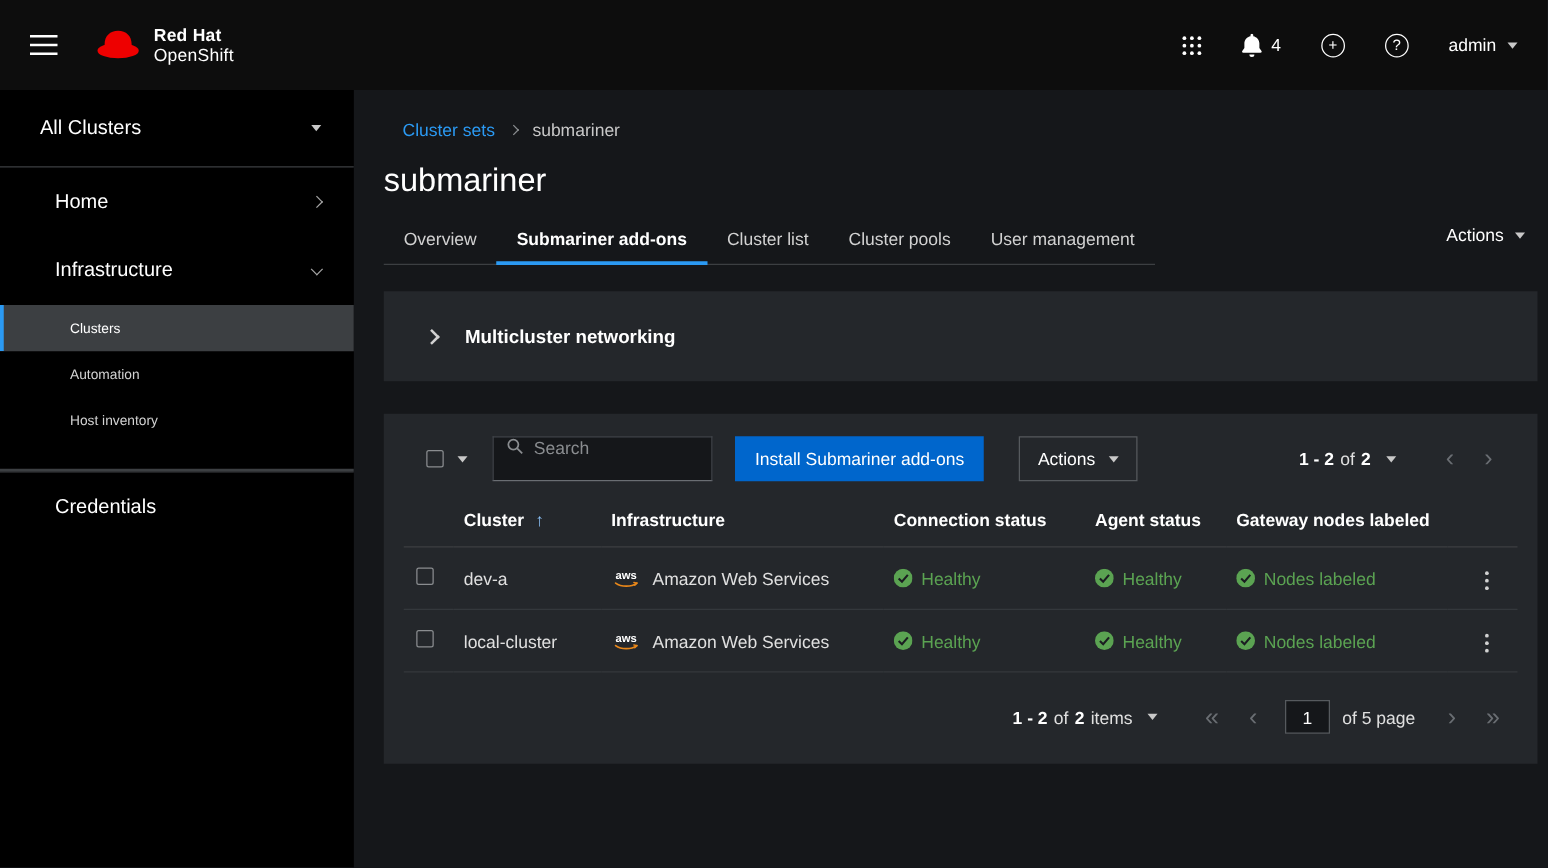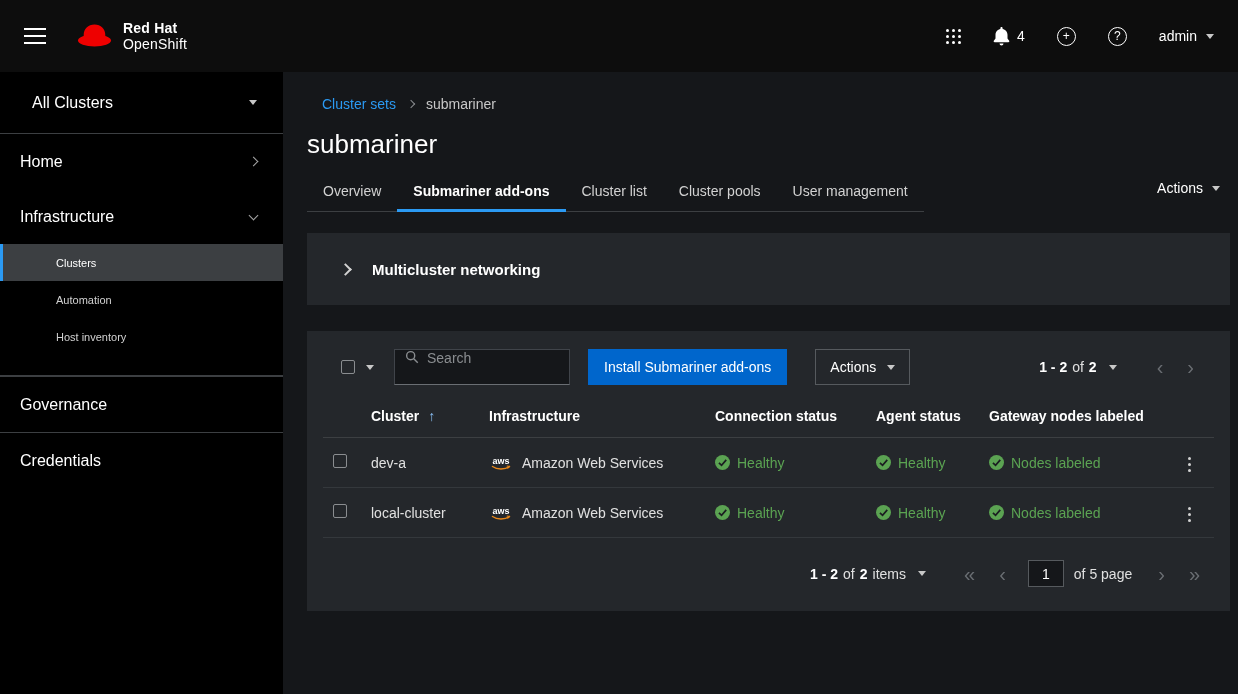--- a/index.html
+++ b/index.html
@@ -21,21 +21,21 @@
   .circle-icon { width:19px; height:19px; border:1.5px solid #fff; border-radius:50%; display:flex; align-items:center; justify-content:center; font-size:12px; color:#fff; }
   .badge-count { font-size:14px; color:#fff; }
   .user-menu { font-size:14px; display:flex; align-items:center; gap:9px; }
   .caret { display:inline-block; width:0; height:0; border-left:4px solid transparent; border-right:4px solid transparent; border-top:5px solid #c8c8c8; }
 
   .layout { display:flex; height:622px; }
 
   
   .sidebar { width:283px; background:#000000; flex-shrink:0; display:flex; flex-direction:column; box-shadow:inset -1px 0 0 rgba(0,0,0,.35); }
   .switcher { height:62px; display:flex; align-items:center; justify-content:space-between; padding:0 26px 0 32px; border-bottom:1px solid #3c3f42; font-size:16px; cursor:pointer; color:#fff; }
-  .nav-item { height:55px; display:flex; align-items:center; justify-content:space-between; padding:0 26px 0 20px; font-size:16px; color:#fff; cursor:pointer; }
+  .nav-item { height:55px; display:flex; align-items:center; justify-content:space-between; padding:0 26px 0 44px; font-size:16px; color:#fff; cursor:pointer; }
   .chev { display:inline-block; width:7px; height:7px; border-right:1.6px solid #a6a6a6; border-bottom:1.6px solid #a6a6a6; }
   .chev.right { transform:rotate(-45deg); }
   .chev.down { transform:rotate(45deg); margin-top:-3px; }
   .chev.big { width:9px; height:9px; border-width:2px; border-color:#d2d2d2; }
   .subnav-item { height:37px; display:flex; align-items:center; padding-left:56px; font-size:11px; color:#d2d2d2; cursor:pointer; }
   .subnav-item.active { background:#3c3f42; color:#fff; box-shadow:inset 3px 0 0 0 #2b9af3; }
   .nav-sep { border-top:1px solid #3c3f42; }
   .nav-sep.gap { margin-top:20px; }
 
   
@@ -164,23 +164,20 @@
       </div>
       <div class="subnav-item">
         <span>Automation</span>
       </div>
       <div class="subnav-item">
         <span>Host inventory</span>
       </div>
     </div>
     <div class="nav-sep gap"></div>
     <div class="nav-sep"></div>
-    <div class="nav-item">
-      <span>Governance</span>
-    </div>
     <div class="nav-sep"></div>
     <div class="nav-item">
       <span>Credentials</span>
     </div>
   </aside>
 
   <main class="content">
 
     <nav class="breadcrumb">
       <a class="breadcrumb-link">Cluster sets</a>

